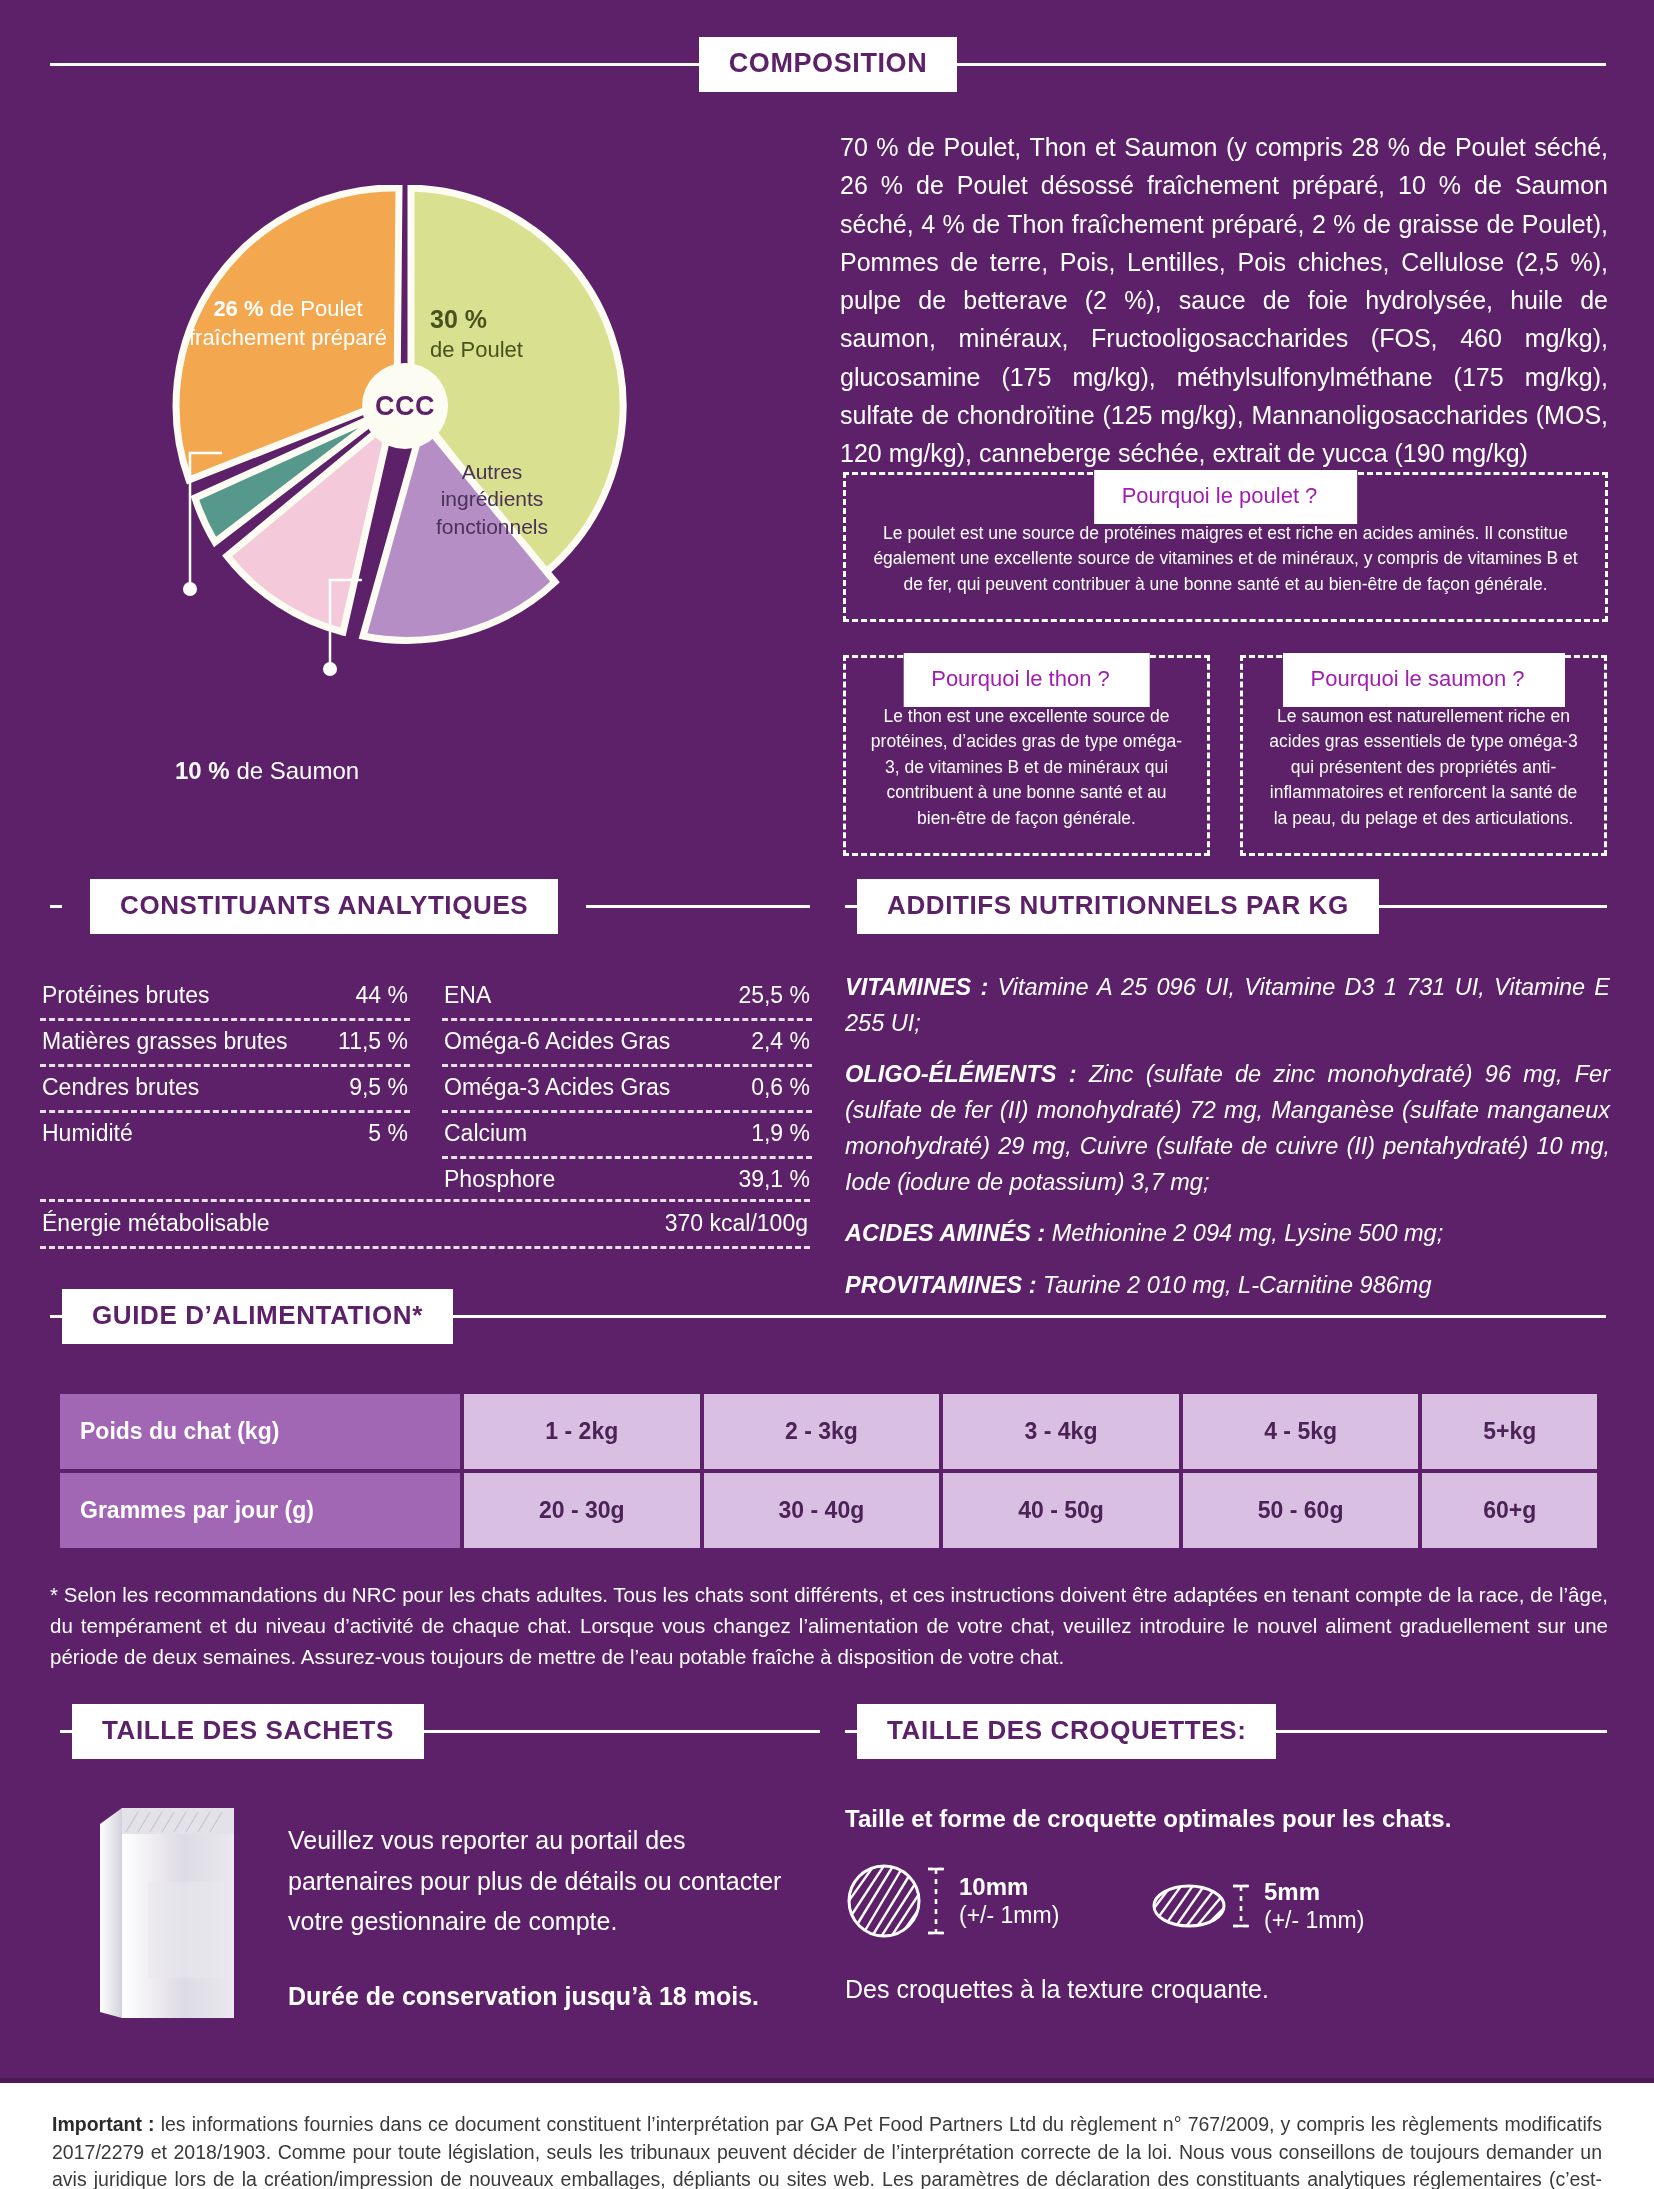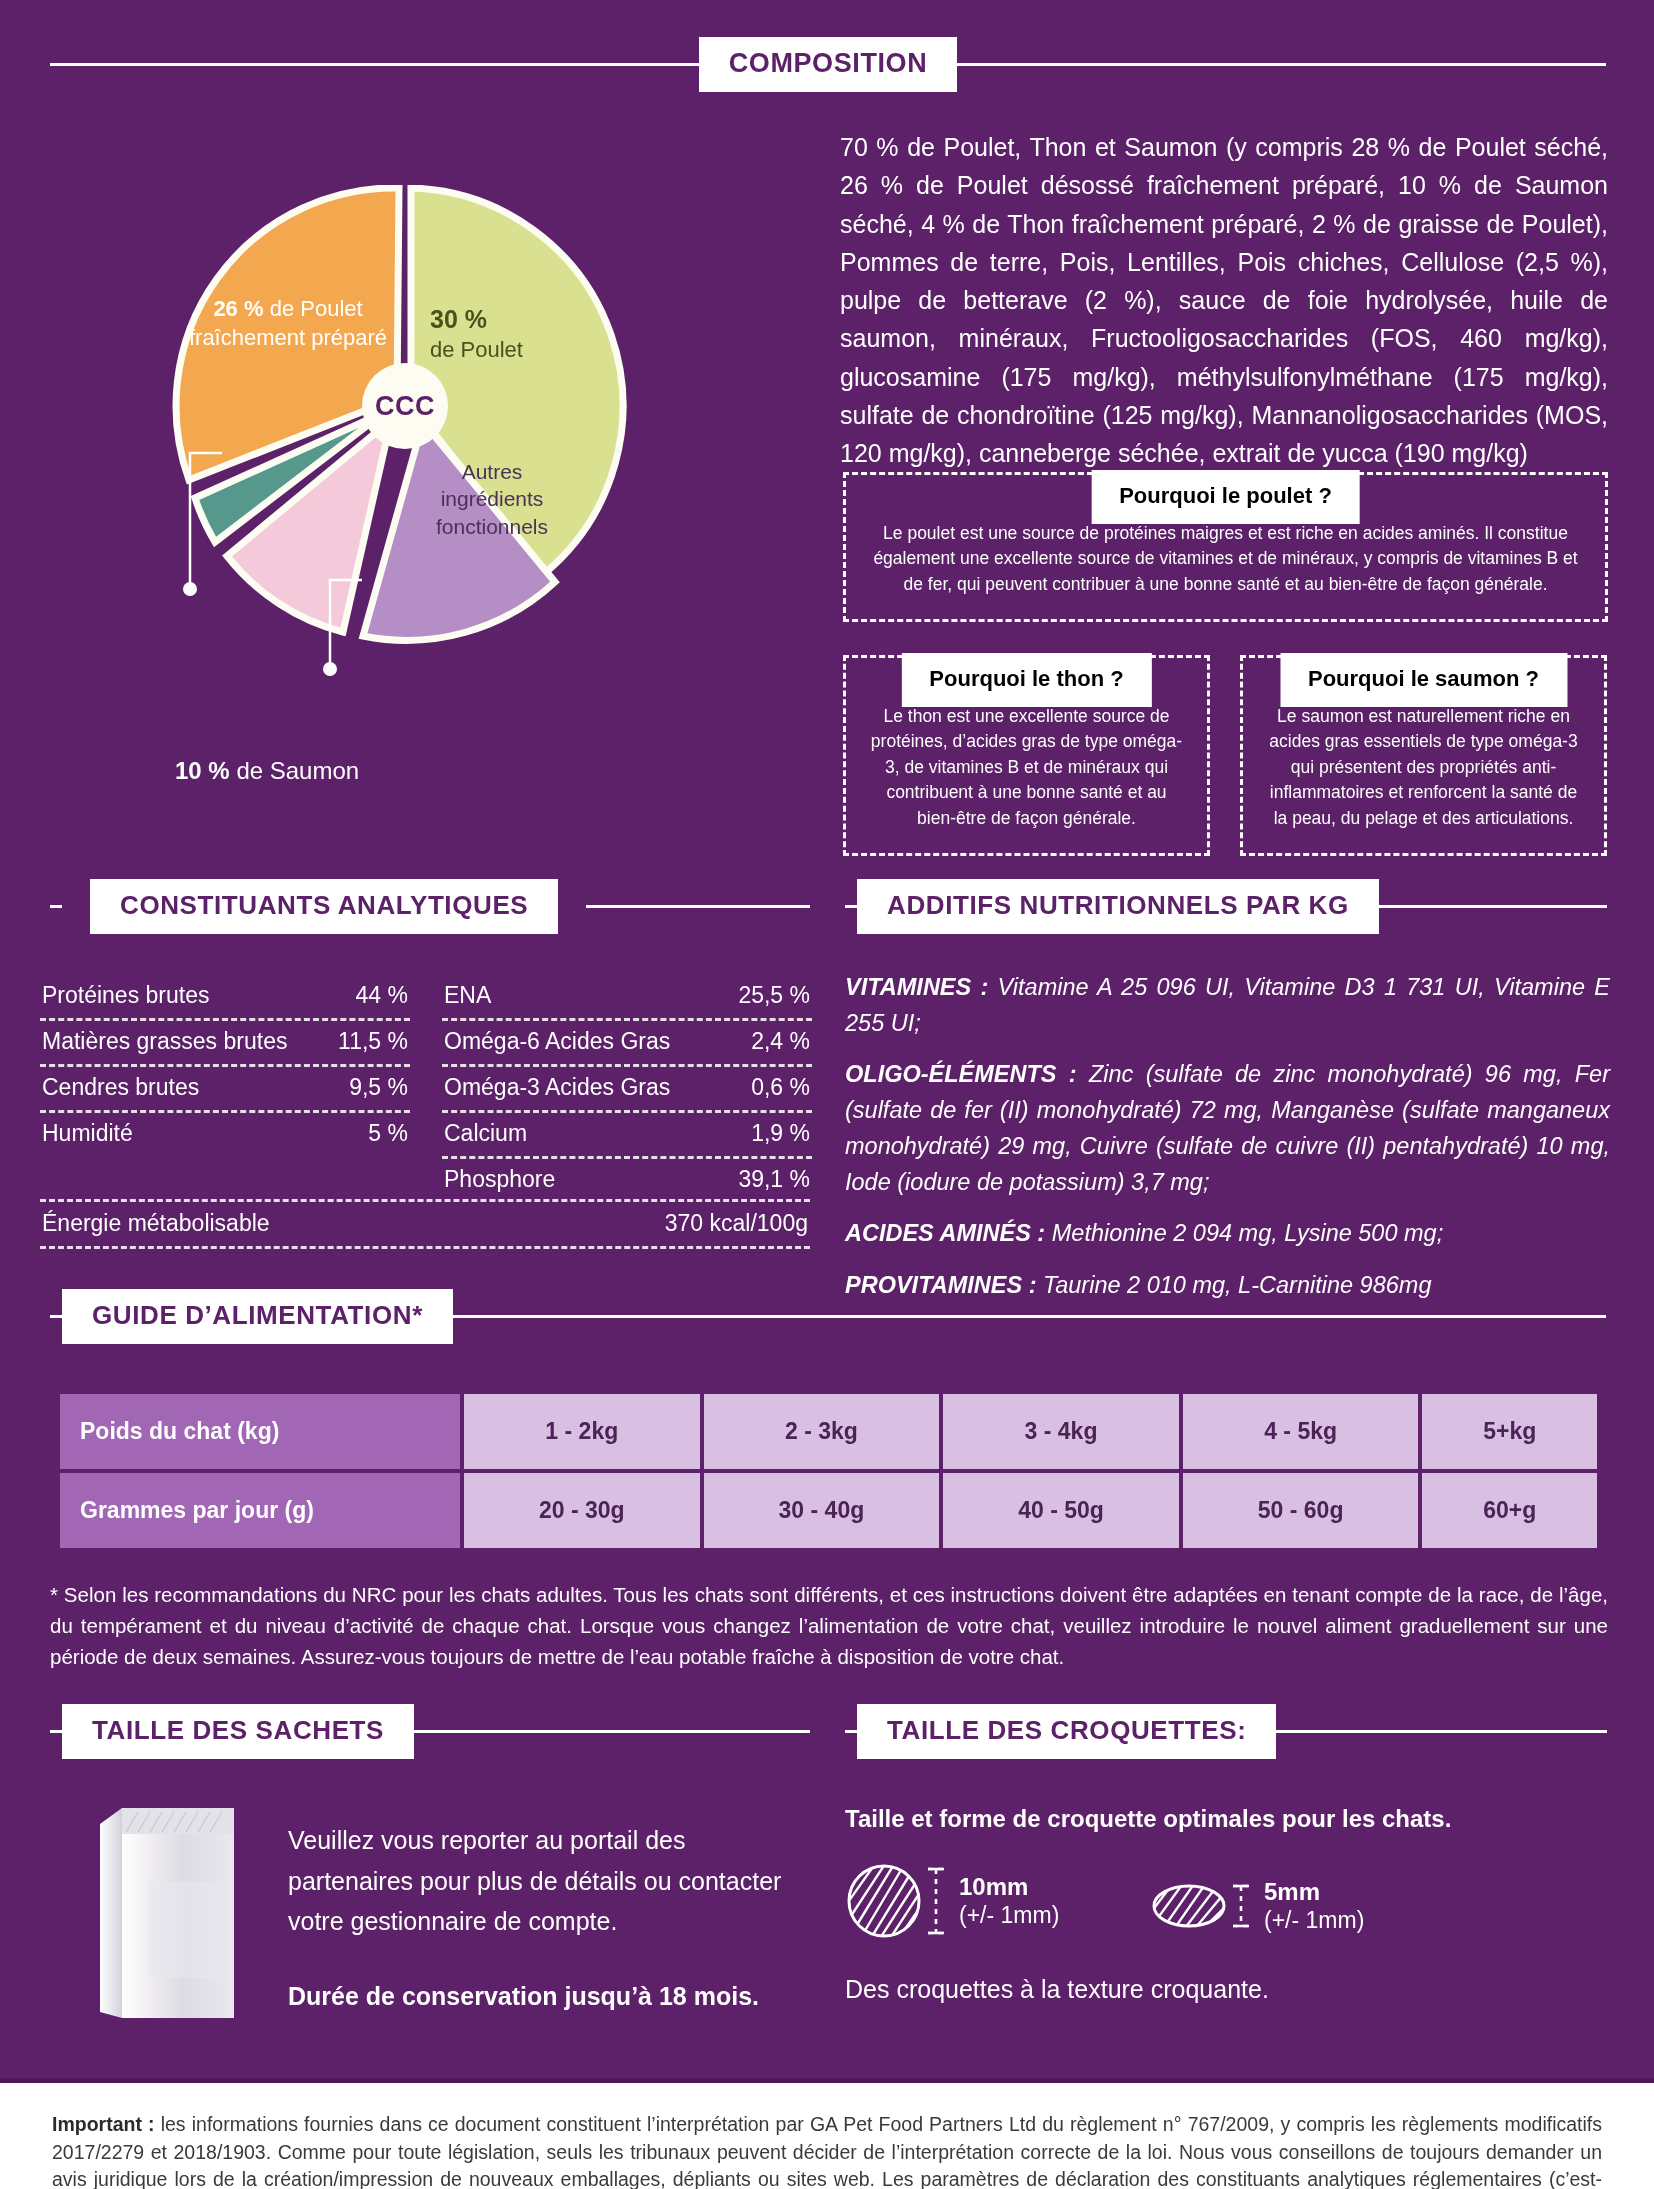--- a/index.html
+++ b/index.html
@@ -93,24 +93,24 @@
     color: #ffffff;
     font-size: 17.5px;
     line-height: 1.45;
   }
   .why-pill {
     position: absolute;
     left: 50%;
     transform: translateX(-50%);
     top: -2px;
     background: #ffffff;
-    color: #000000;
-    font-weight: bold;
+    color: #a21caf;
+    font-weight: normal;
     font-size: 22px;
-    padding: 10px 28px 12px 28px;
+    padding: 10px 40px 12px 28px;
     white-space: nowrap;
   }
 
   
   .ac-col { position: absolute; top: 975px; }
   .ac-row {
     display: flex;
     justify-content: space-between;
     align-items: baseline;
     color: #ffffff;
@@ -395,21 +395,21 @@
       <td class="ft-cell">30 - 40g</td>
       <td class="ft-cell">40 - 50g</td>
       <td class="ft-cell">50 - 60g</td>
       <td class="ft-cell">60+g</td>
     </tr>
   </tbody>
     </table>
 
   <div class="foot-note">* Selon les recommandations du NRC pour les chats adultes. Tous les chats sont différents, et ces instructions doivent être adaptées en tenant compte de la race, de l’âge, du tempérament et du niveau d’activité de chaque chat. Lorsque vous changez l’alimentation de votre chat, veuillez introduire le nouvel aliment graduellement sur une période de deux semaines. Assurez-vous toujours de mettre de l’eau potable fraîche à disposition de votre chat.</div>
 
-  <div class="sec-head" style="left:50px; top:1705px; width:760px;justify-content:flex-end;">
+  <div class="sec-head" style="left:60px; top:1705px; width:760px;justify-content:flex-end;">
     <div class="sec-line" style="max-width:12px;"></div>
     <div class="sec-pill" style="font-size:26px;">TAILLE DES SACHETS</div>
     <div class="sec-line"></div>
   </div>
 
   <div class="sec-head" style="left:845px; top:1705px; width:762px;">
     <div class="sec-line" style="max-width:12px;"></div>
     <div class="sec-pill" style="font-size:26px;">TAILLE DES CROQUETTES:</div>
     <div class="sec-line"></div>
   </div>

